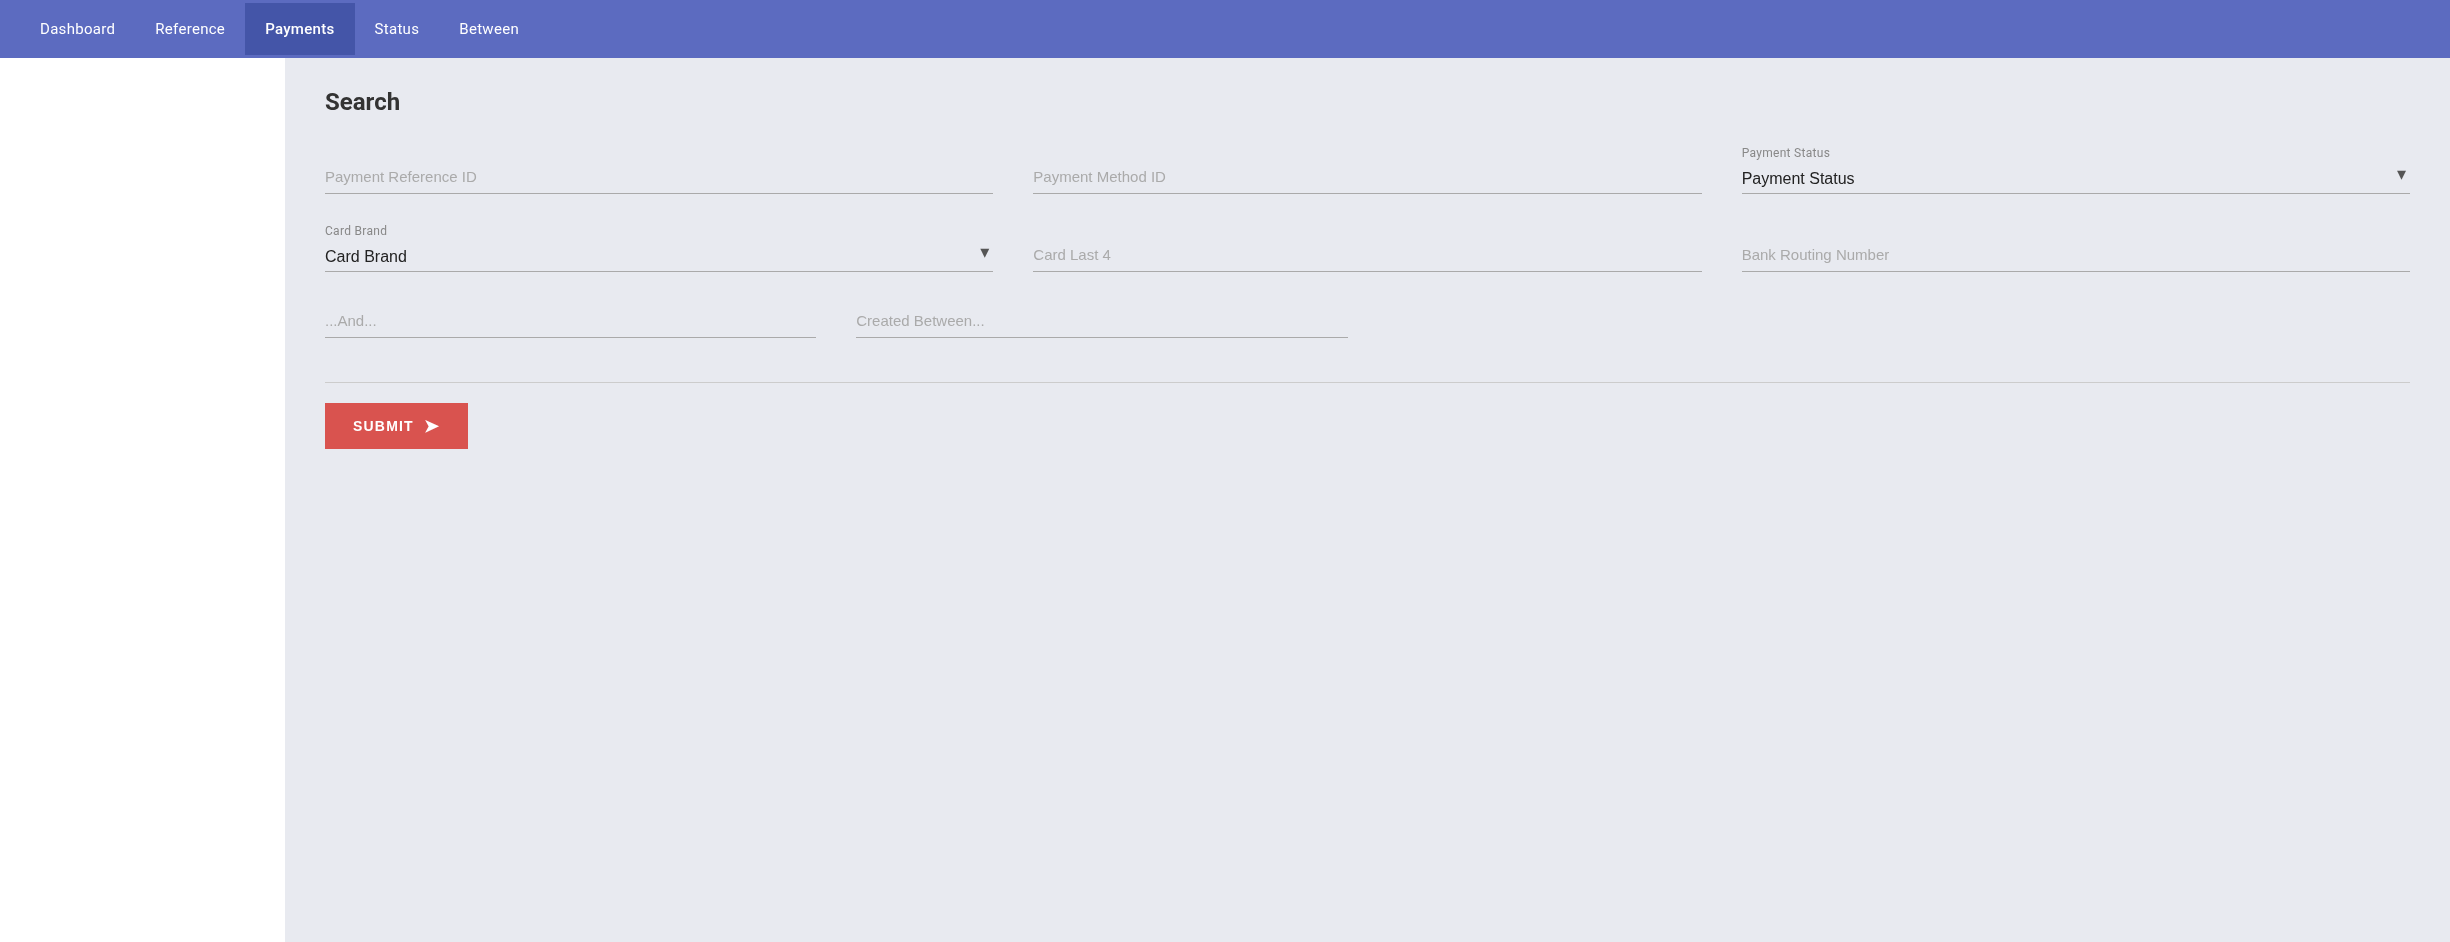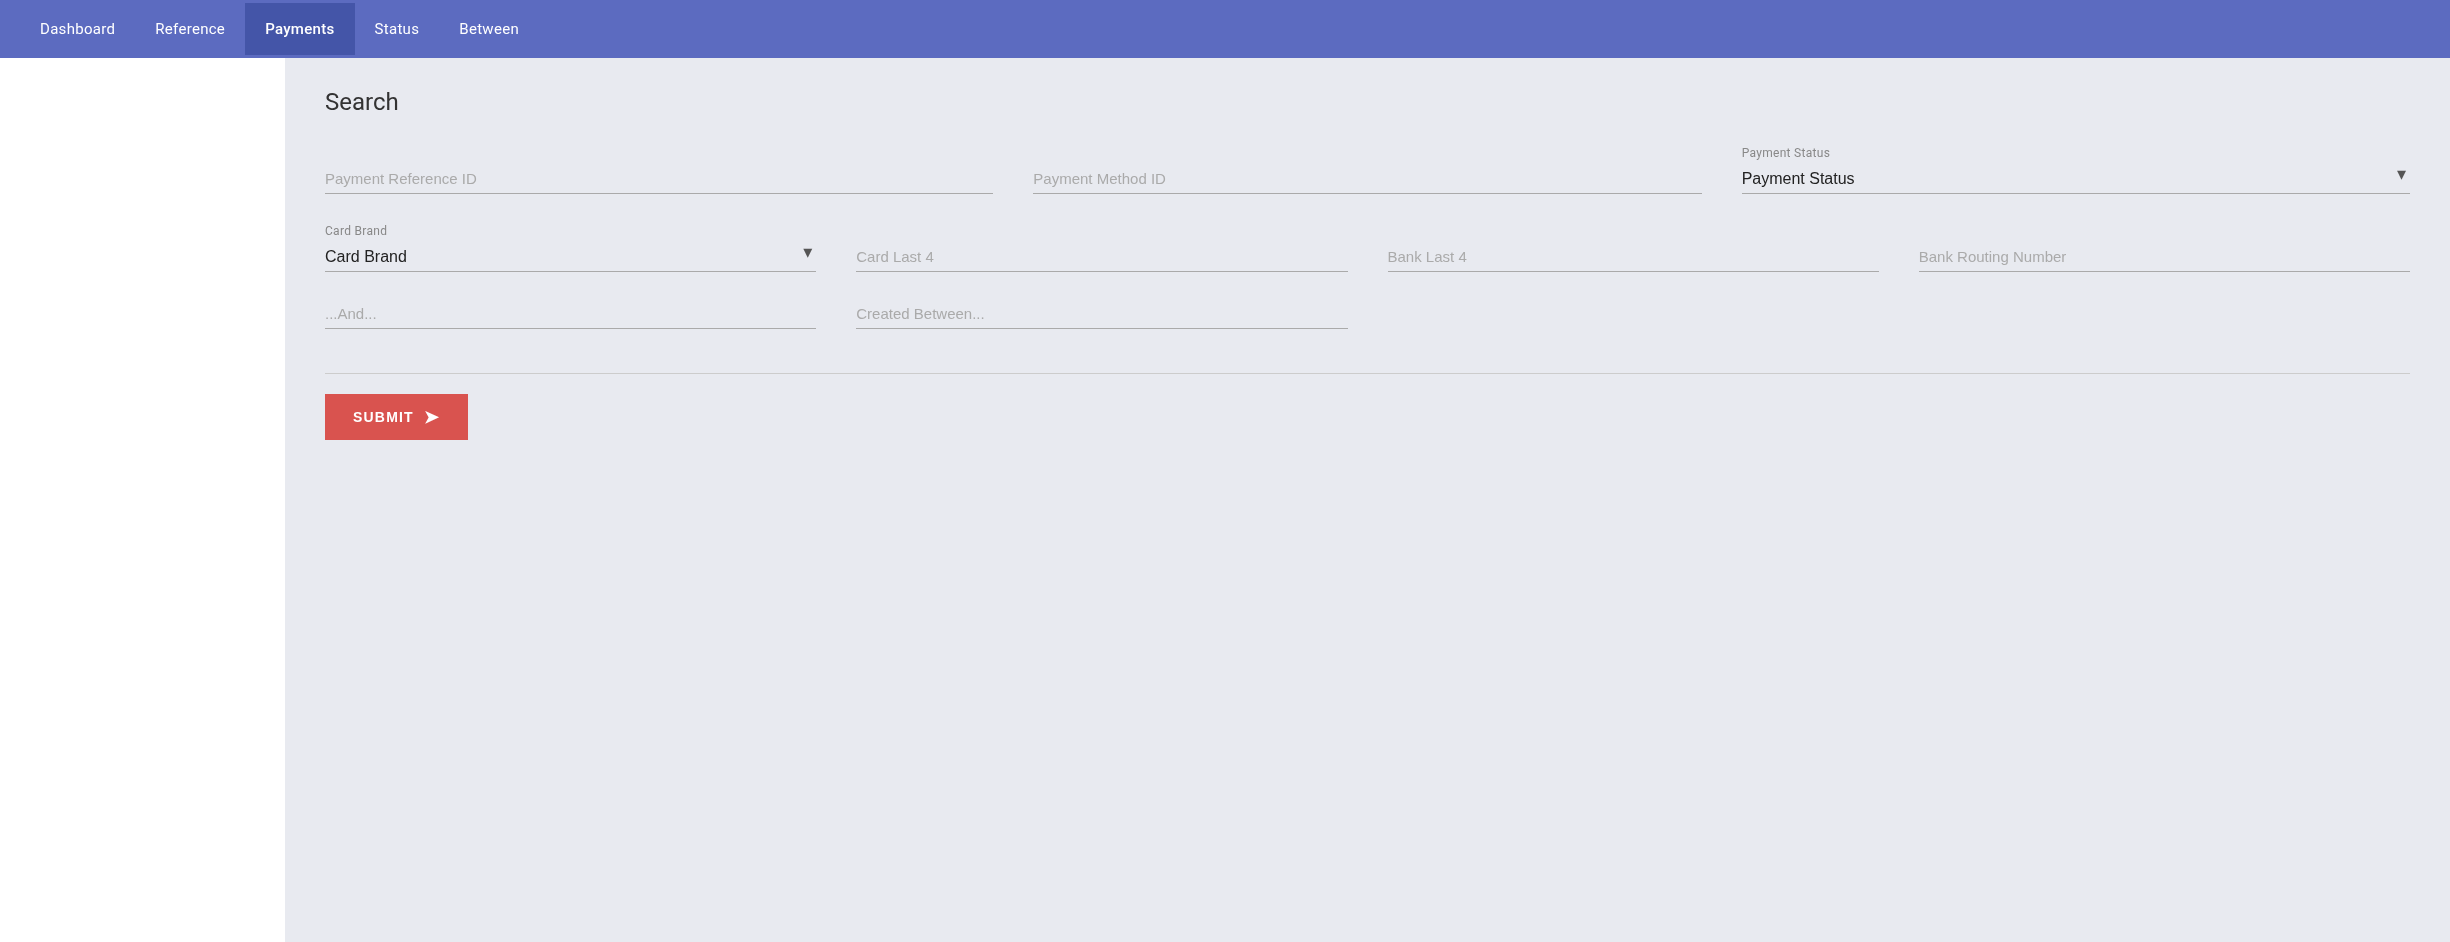--- a/index.html
+++ b/index.html
@@ -54,21 +54,21 @@
     }
 
     .search-panel {
       flex: 1;
       background: #e8eaf0;
       padding: 30px 40px;
     }
 
     .search-title {
       font-size: 24px;
-      font-weight: 400;
+      font-weight: 700;
       color: #333;
       margin-bottom: 30px;
     }
 
     
     .form-row {
       display: flex;
       gap: 40px;
       margin-bottom: 30px;
       align-items: flex-end;
@@ -86,21 +86,21 @@
       color: #888;
       margin-bottom: 4px;
       letter-spacing: 0.3px;
     }
 
     .form-input {
       border: none;
       border-bottom: 1px solid #aaa;
       background: transparent;
       padding: 6px 0;
-      font-size: 12px;
+      font-size: 20px;
       color: #333;
       outline: none;
       width: 100%;
     }
 
     .form-input::placeholder {
       color: #aaa;
       font-size: 15px;
     }
 
@@ -214,23 +214,20 @@
             <option value="amex">American Express</option>
             <option value="discover">Discover</option>
           </select>
           <span class="select-arrow">▾</span>
         </div>
       </div>
       <div class="form-group">
         <input class="form-input" type="text" placeholder="Card Last 4" style="">
       </div>
       <div class="form-group">
-        <input class="form-input" type="text" placeholder="Bank Last 4" style="">
-      </div>
-      <div class="form-group">
         <input class="form-input" type="text" placeholder="Bank Routing Number" style="">
       </div>
     </div>
 
     <div class="form-row">
       <div class="form-group">
         <input class="form-input" type="text" placeholder="...And..." style="">
       </div>
       <div class="form-group">
         <input class="form-input" type="text" placeholder="Created Between..." style="">

